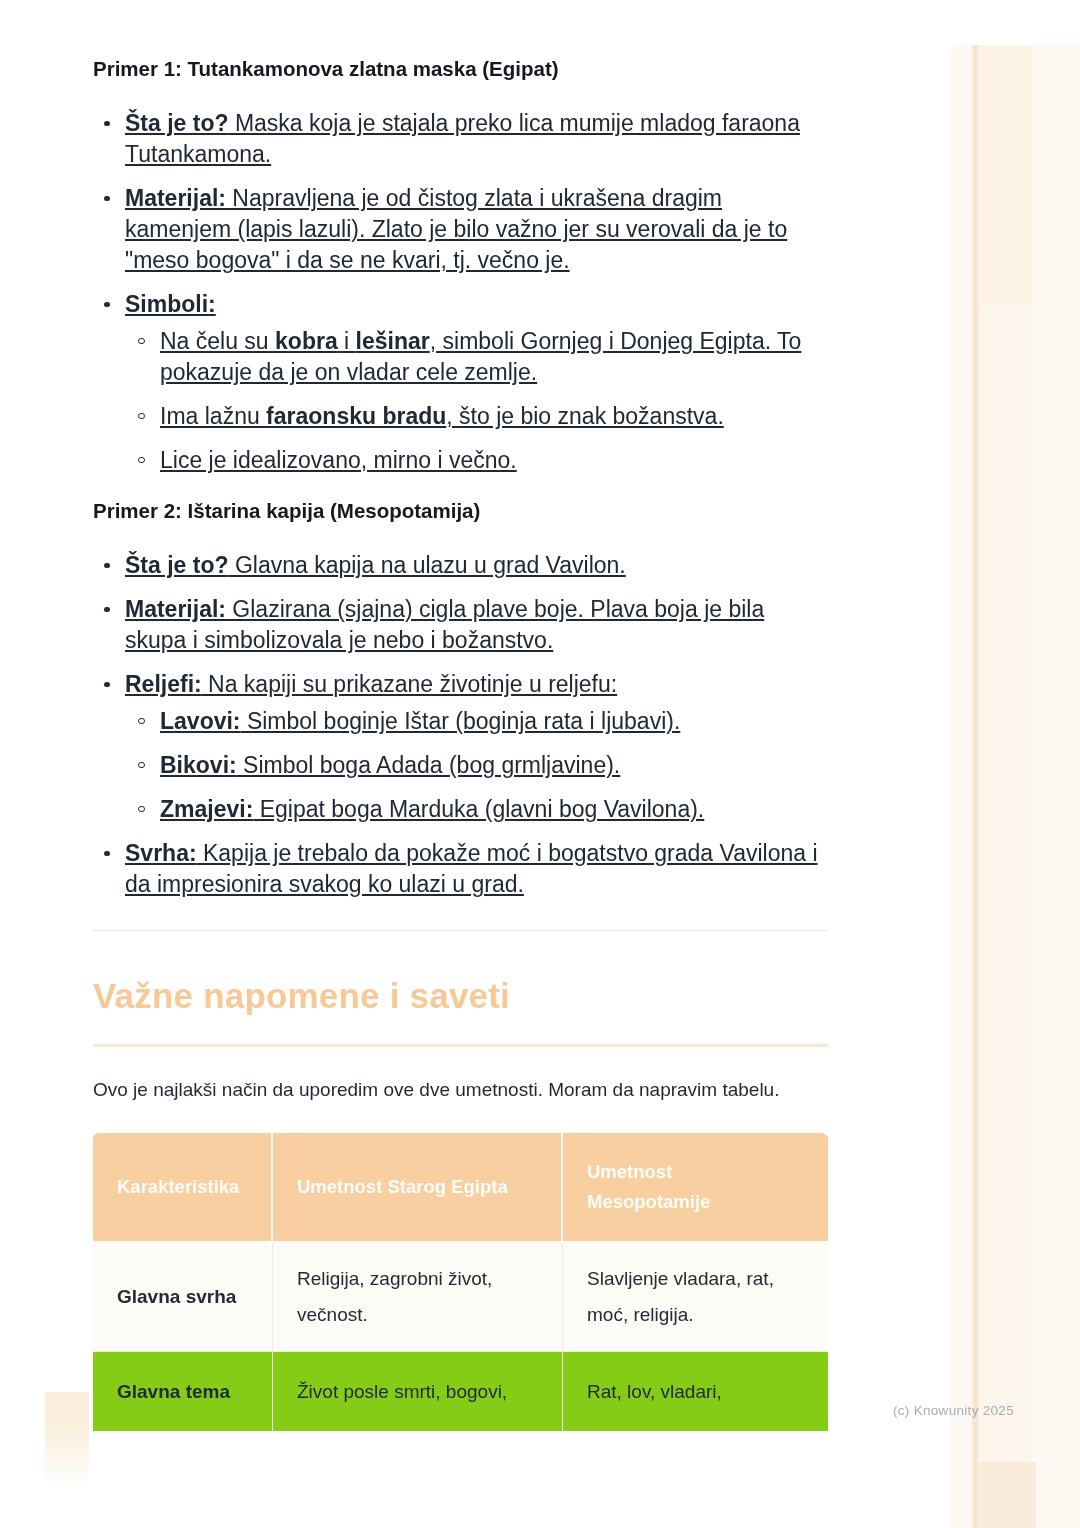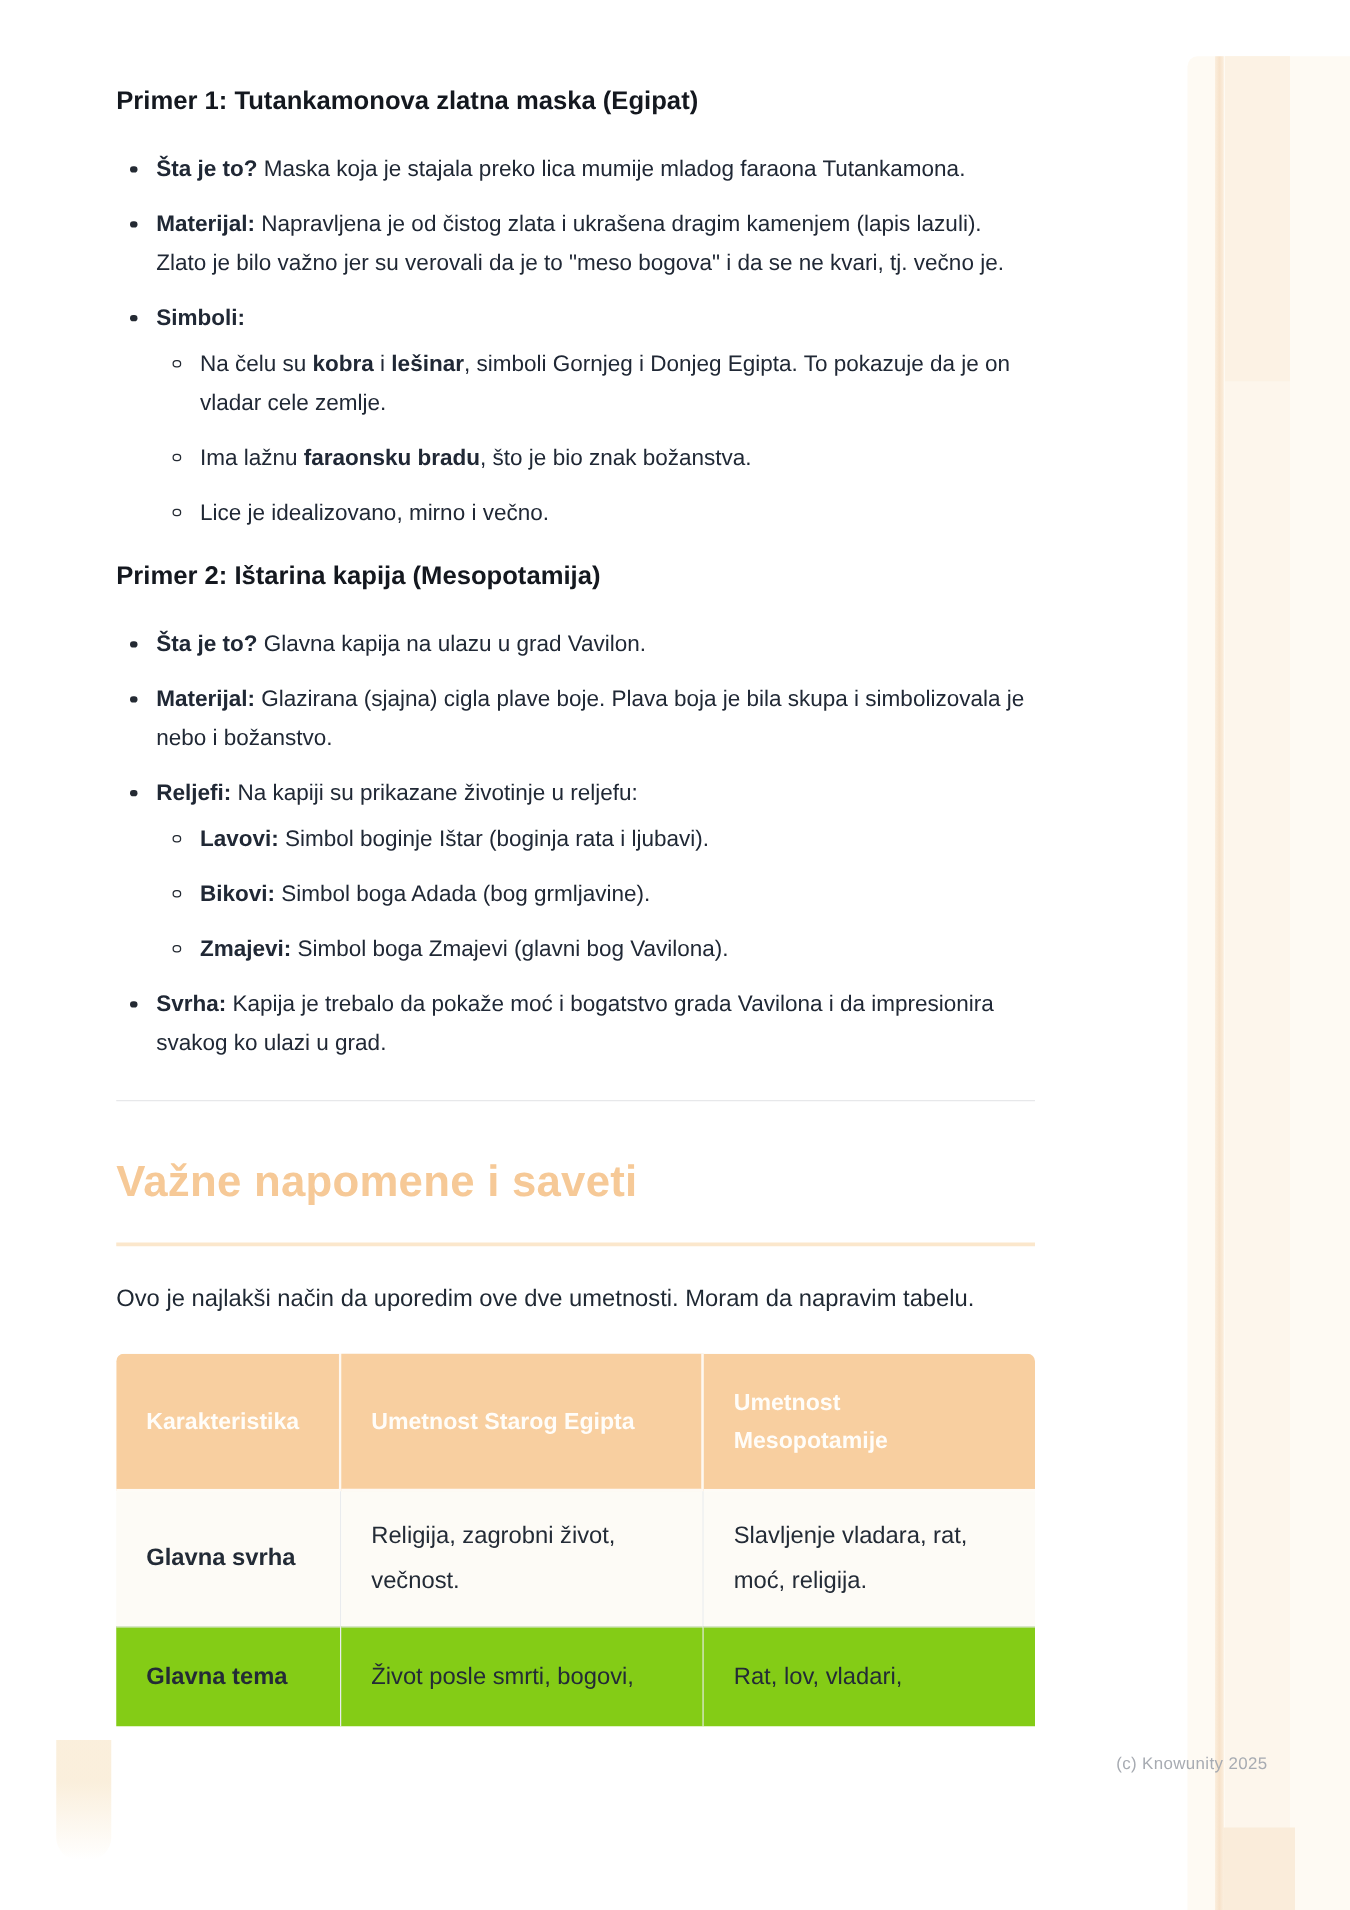--- a/index.html
+++ b/index.html
@@ -22,27 +22,27 @@
   .side-col-bottom { position:absolute; left:976px; top:1462px; width:60px; height:66px; background:#faecda; }
   .side-line  { position:absolute; left:972px; top:45px; width:7px; height:1483px;
                 background:linear-gradient(90deg,#fbeedd,#f7e2ca,#fbeedd); }
   .corner-glow{ position:absolute; left:45px; top:1392px; width:44px; height:96px;
                 background:linear-gradient(180deg,rgba(250,238,218,.95) 35%,rgba(250,238,218,0));
                 border-radius:0 0 18px 18px; }
   .watermark  { position:absolute; left:893px; top:1403px; font-size:13.5px;
                 color:#a7abb2; letter-spacing:.3px; z-index:5; }
 
   
-  .content { position:absolute; left:93px; top:12px; width:735px; padding-top:56px; z-index:2; }
+  .content { position:absolute; left:93px; top:0; width:735px; padding-top:56px; z-index:2; }
 
   .h3 { font-size:20.5px; font-weight:700; color:#14181f; line-height:26px; margin:0 0 26px; }
   .h3-2 { margin-top:22px; }
 
   ul { list-style:none; }
-  .l1 > li { position:relative; padding-left:32px; font-size:18px; line-height:31px; margin-bottom:13px; }
+  .l1 > li { position:relative; padding-left:32px; font-size:23px; line-height:31px; margin-bottom:13px;text-decoration:underline; }
   .l1 > li::before { content:""; position:absolute; left:11px; top:12.5px;
                      width:5.5px; height:5.5px; border-radius:50%; background:#242a33; }
   .l2 { margin-top:6px; margin-bottom:8px; }
   .l2 > li { position:relative; padding-left:35px; margin-bottom:13px; }
   .l2 > li:last-child { margin-bottom:0; }
   .l2 > li::before { content:""; position:absolute; left:13px; top:11.5px;
                      width:4.5px; height:4.5px; border-radius:50%;
                      border:1.5px solid #242a33; background:transparent; }
   .bld { font-weight:700; }
   .gap-top { margin-top:8px; }
@@ -121,21 +121,21 @@
     <li>
       <span class="bld">Reljefi:</span><span> Na kapiji su prikazane životinje u reljefu:</span>
       <ul class="l2">
         <li>
           <span class="bld">Lavovi:</span><span> Simbol boginje Ištar (boginja rata i ljubavi).</span>
         </li>
         <li>
           <span class="bld">Bikovi:</span><span> Simbol boga Adada (bog grmljavine).</span>
         </li>
         <li>
-          <span class="bld">Zmajevi:</span><span> Simbol boga Zmajevi (glavni bog Vavilona).</span>
+          <span class="bld">Zmajevi:</span><span> Egipat boga Marduka (glavni bog Vavilona).</span>
         </li>
       </ul>
     </li>
     <li class="gap-top">
       <span class="bld">Svrha:</span><span> Kapija je trebalo da pokaže moć i bogatstvo grada Vavilona i da impresionira svakog ko ulazi u grad.</span>
     </li>
   </ul>
 
   <hr class="divider">
 

